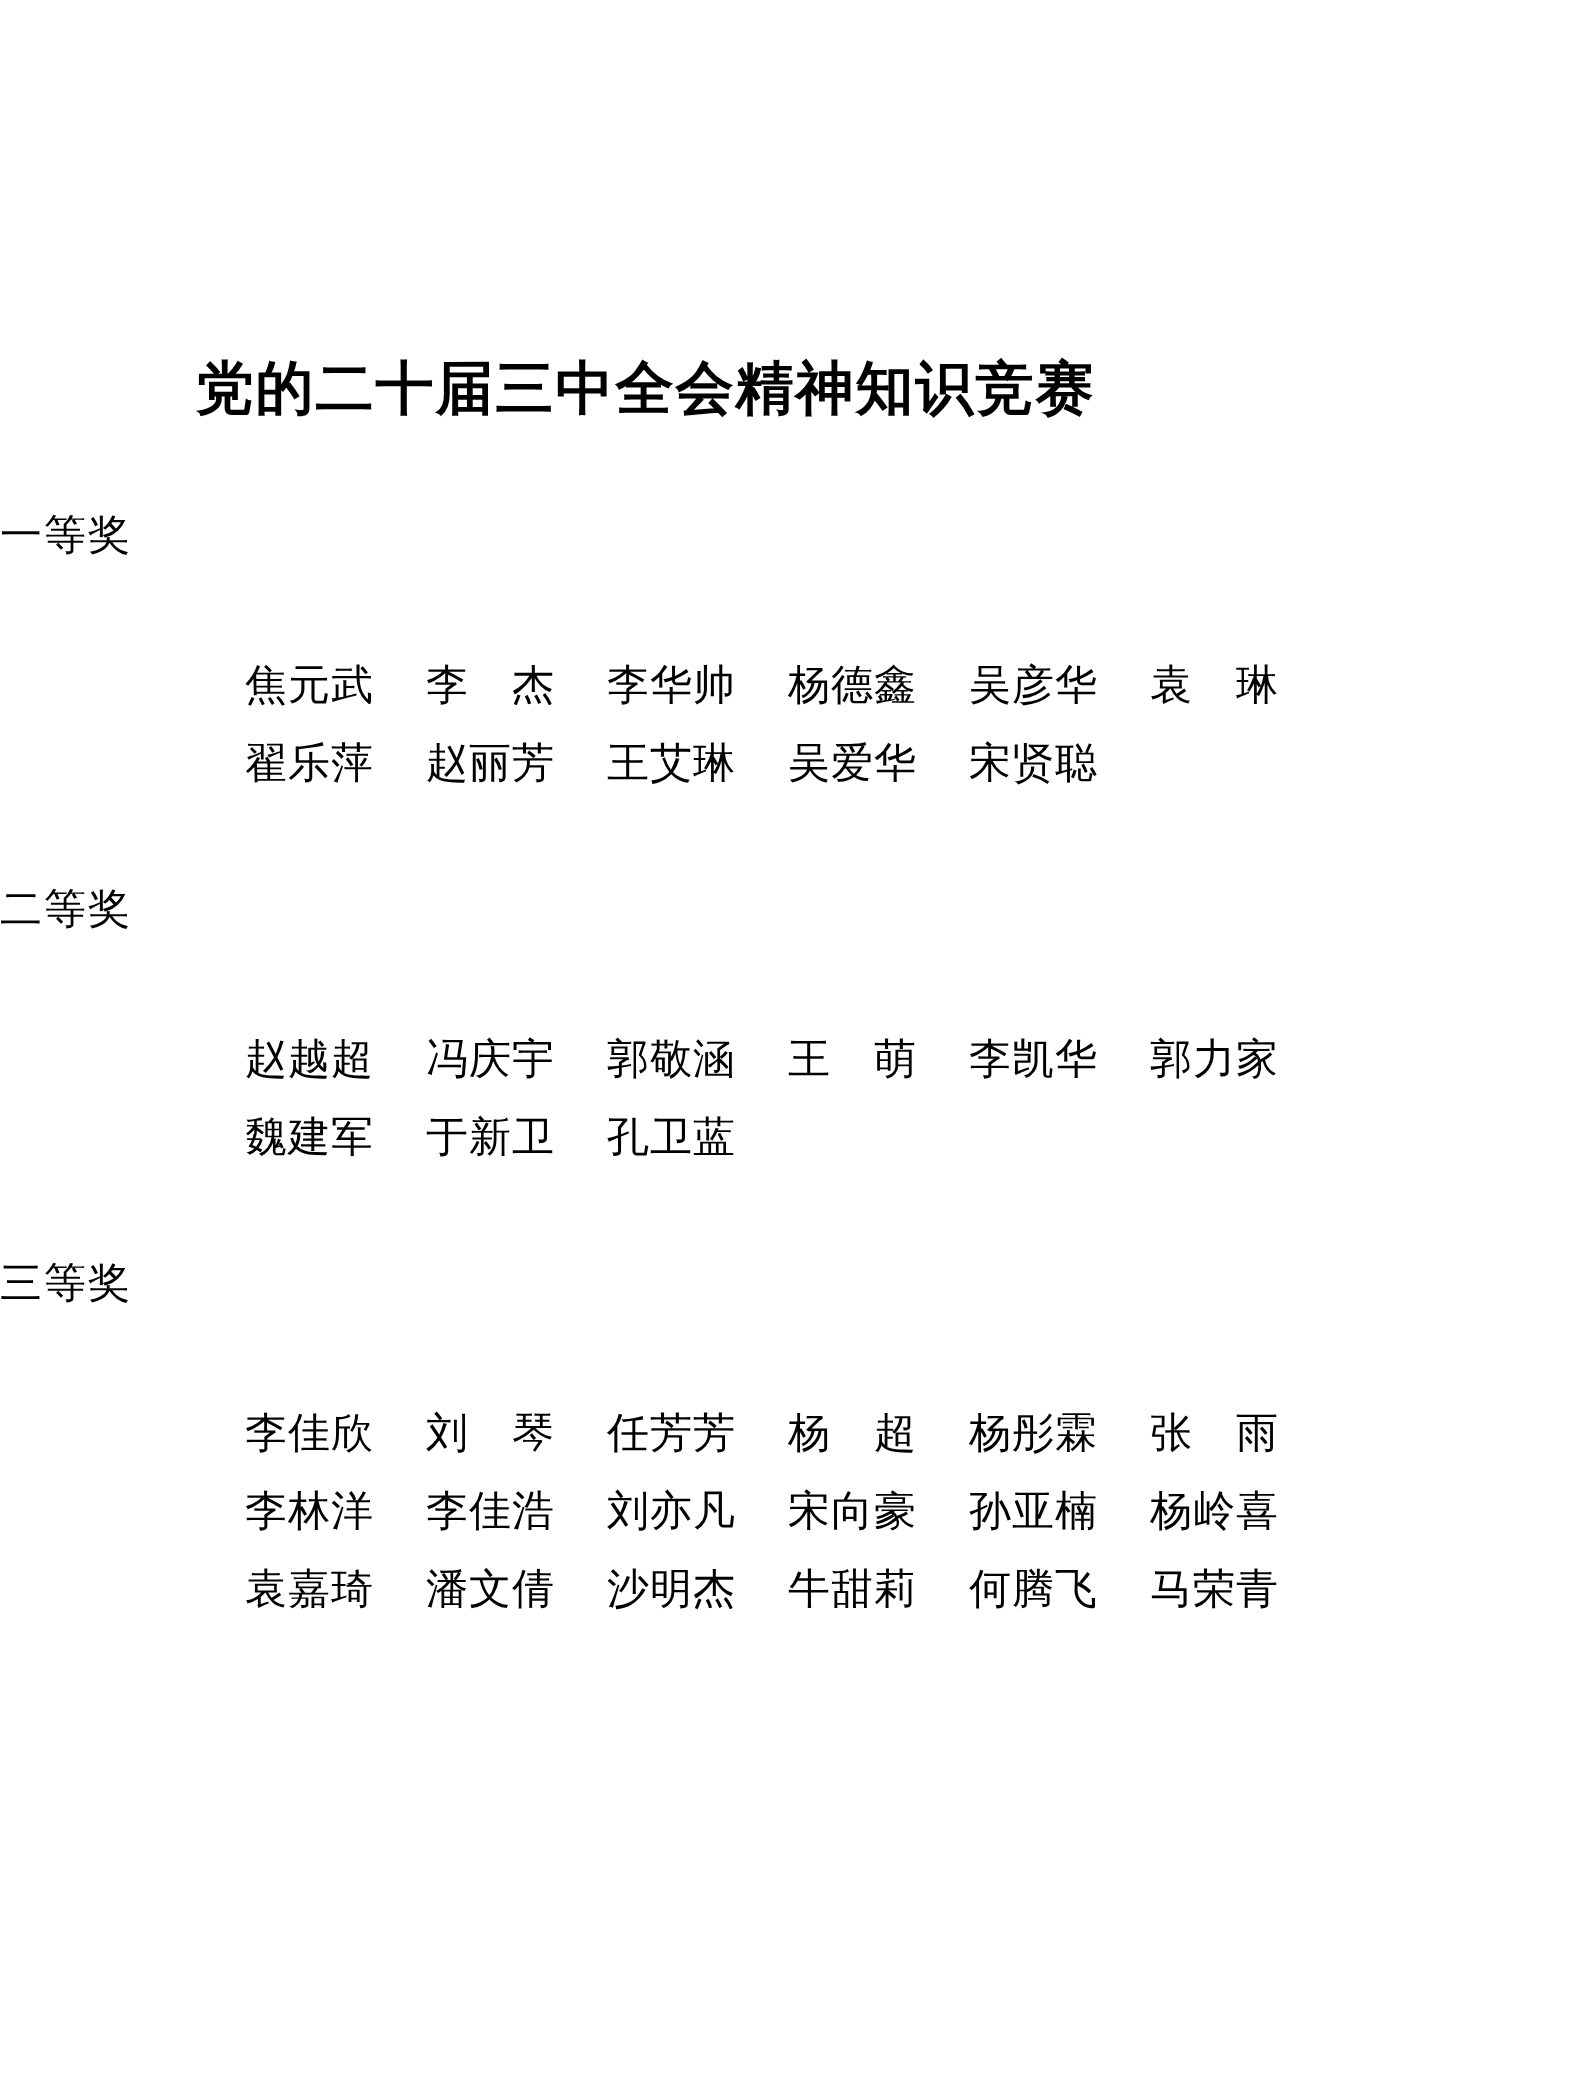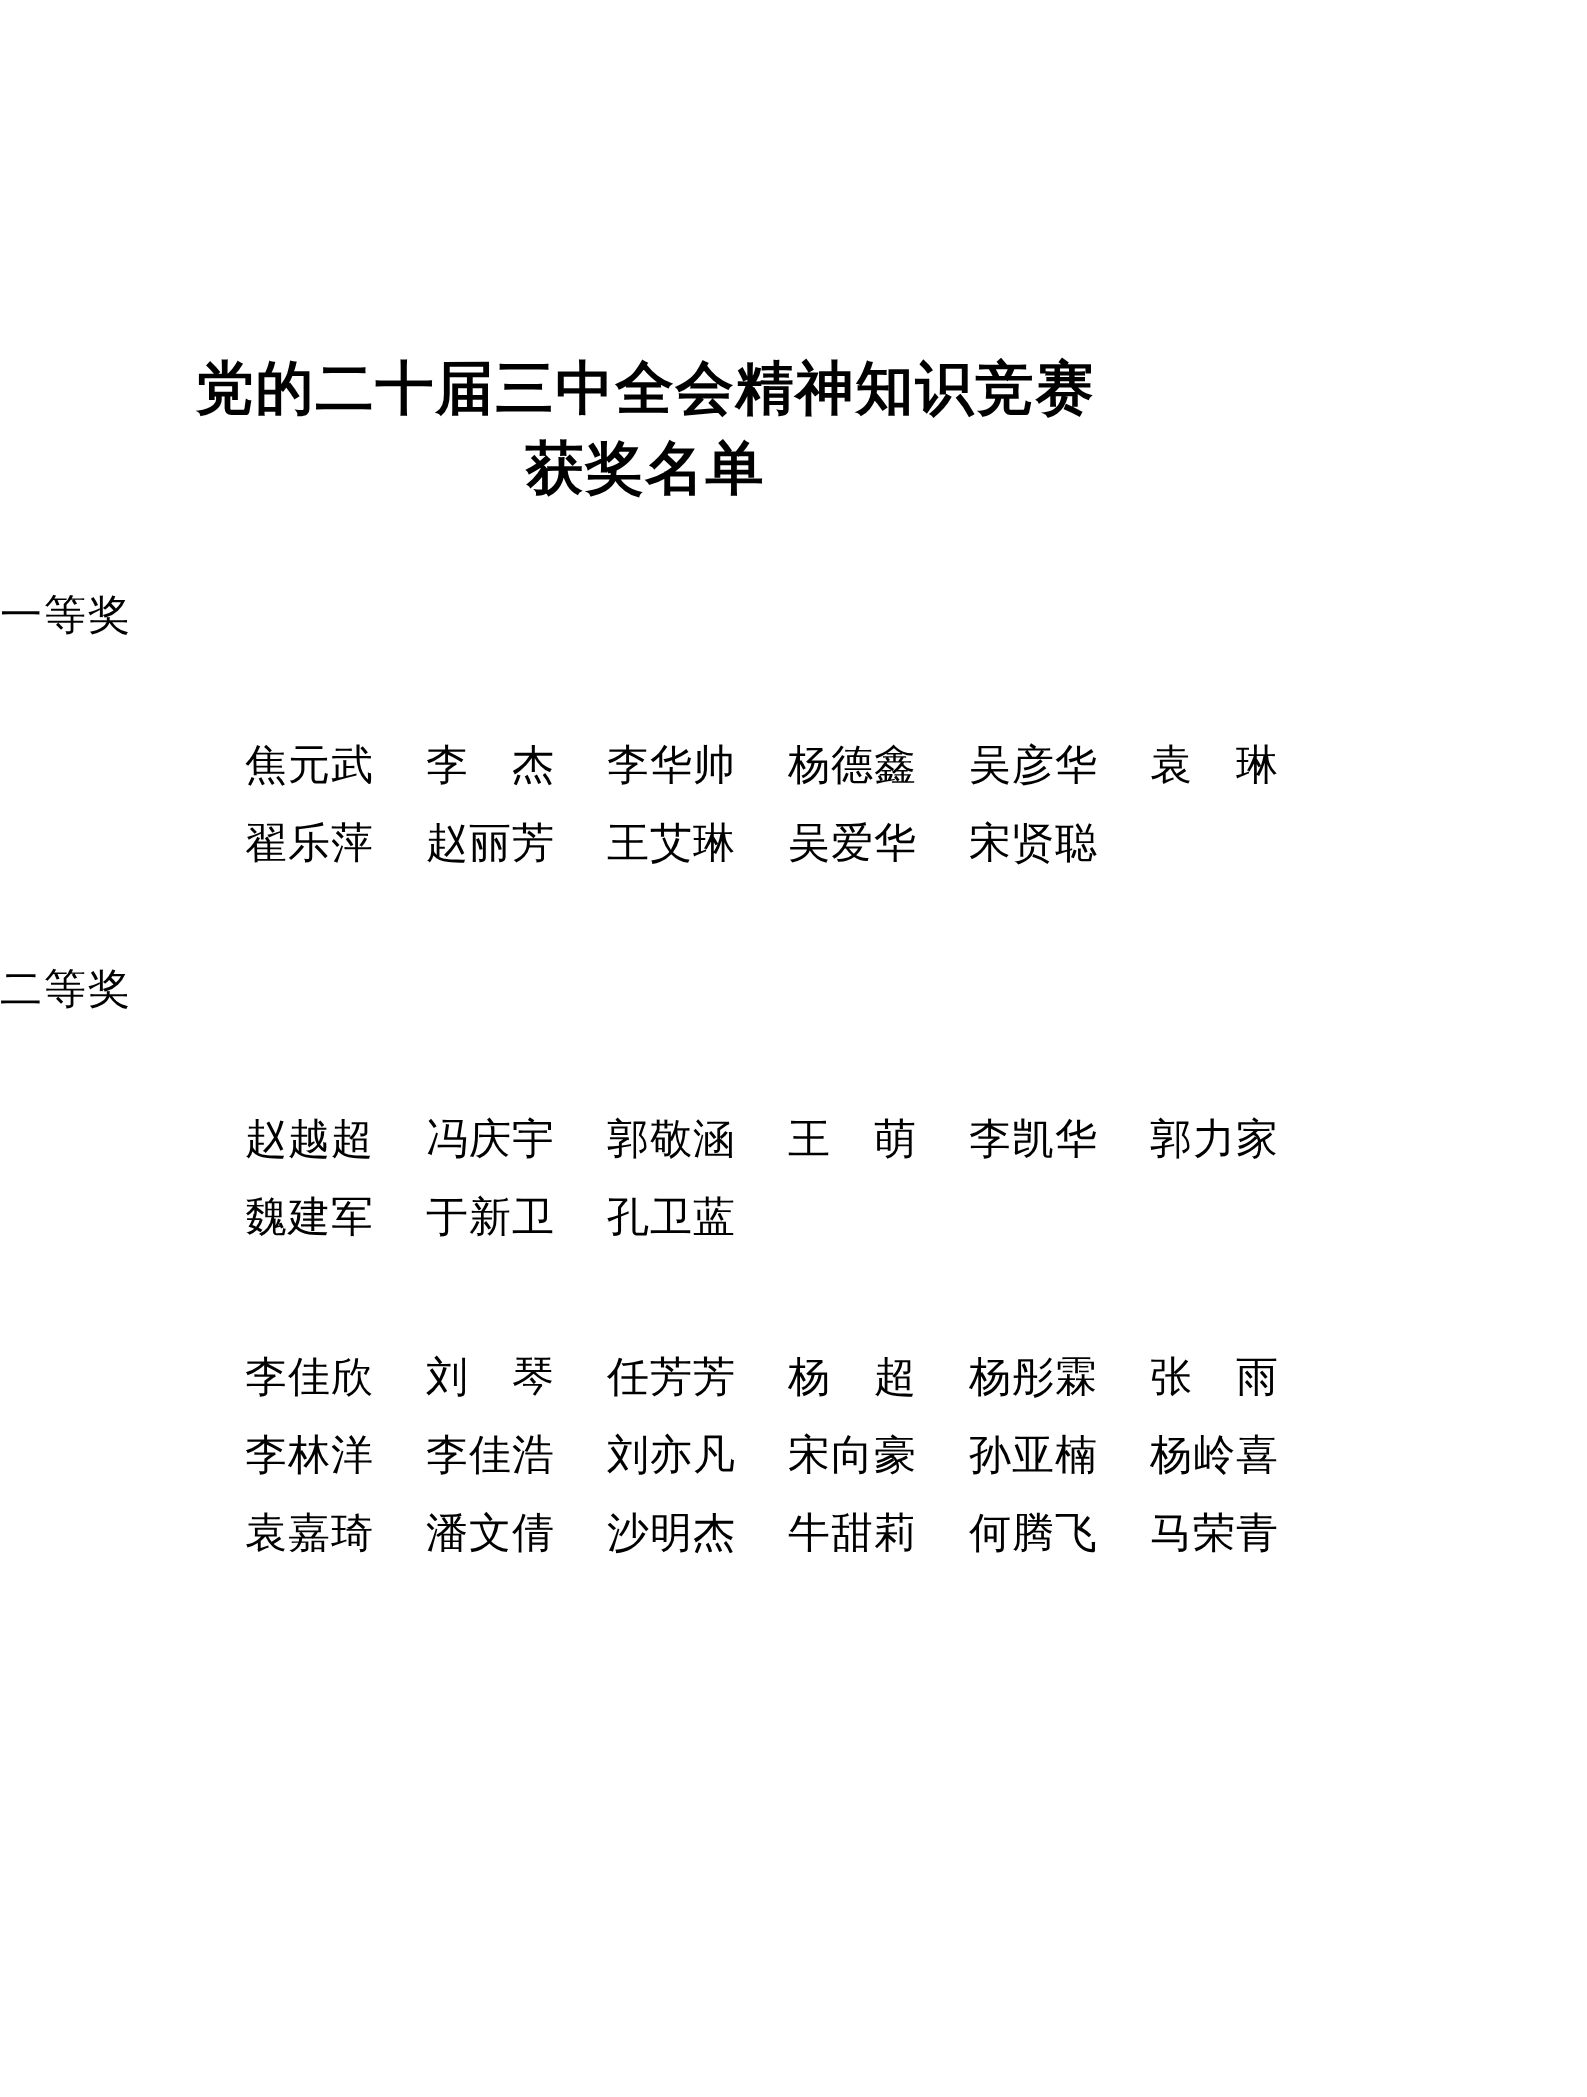--- a/index.html
+++ b/index.html
@@ -57,41 +57,41 @@
   .winner-name {
     display: inline-block;
   }
 </style>
 </head>
 <body>
 
 <div class="page">
   <h1 class="doc-title">
     <span class="title-line">党的二十届三中全会精神知识竞赛</span>
-    <span class="title-line">获奖名单</span>
   </h1>
 
   <div id="sections">
   <section class="award-section">
     <h2 class="section-heading">一等奖</h2>
     <div class="winner-list">
           <div class="name-row"><span class="winner-name">焦元武</span><span class="winner-name">李　杰</span><span class="winner-name">李华帅</span><span class="winner-name">杨德鑫</span><span class="winner-name">吴彦华</span><span class="winner-name">袁　琳</span></div>
           <div class="name-row"><span class="winner-name">翟乐萍</span><span class="winner-name">赵丽芳</span><span class="winner-name">王艾琳</span><span class="winner-name">吴爱华</span><span class="winner-name">宋贤聪</span></div>
         </div>
   </section>
 
   <section class="award-section">
     <h2 class="section-heading">二等奖</h2>
     <div class="winner-list">
           <div class="name-row"><span class="winner-name">赵越超</span><span class="winner-name">冯庆宇</span><span class="winner-name">郭敬涵</span><span class="winner-name">王　萌</span><span class="winner-name">李凯华</span><span class="winner-name">郭力家</span></div>
           <div class="name-row"><span class="winner-name">魏建军</span><span class="winner-name">于新卫</span><span class="winner-name">孔卫蓝</span></div>
         </div>
   </section>
 
   <section class="award-section">
+    <h2 class="section-heading">三等奖</h2>
     <div class="winner-list">
           <div class="name-row"><span class="winner-name">李佳欣</span><span class="winner-name">刘　琴</span><span class="winner-name">任芳芳</span><span class="winner-name">杨　超</span><span class="winner-name">杨彤霖</span><span class="winner-name">张　雨</span></div>
           <div class="name-row"><span class="winner-name">李林洋</span><span class="winner-name">李佳浩</span><span class="winner-name">刘亦凡</span><span class="winner-name">宋向豪</span><span class="winner-name">孙亚楠</span><span class="winner-name">杨岭喜</span></div>
           <div class="name-row"><span class="winner-name">袁嘉琦</span><span class="winner-name">潘文倩</span><span class="winner-name">沙明杰</span><span class="winner-name">牛甜莉</span><span class="winner-name">何腾飞</span><span class="winner-name">马荣青</span></div>
         </div>
   </section>
 </div>
 </div>
 
 </body></html>

